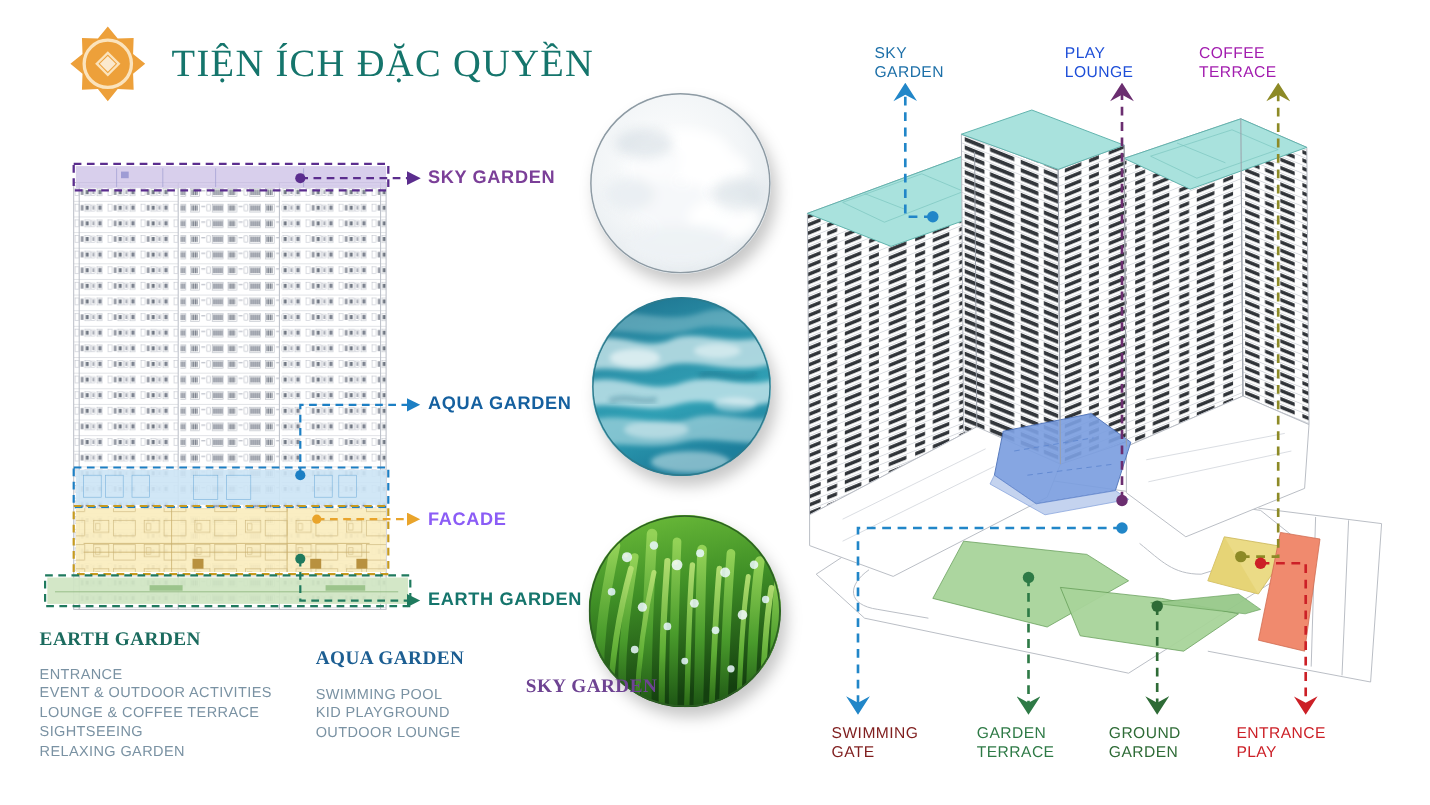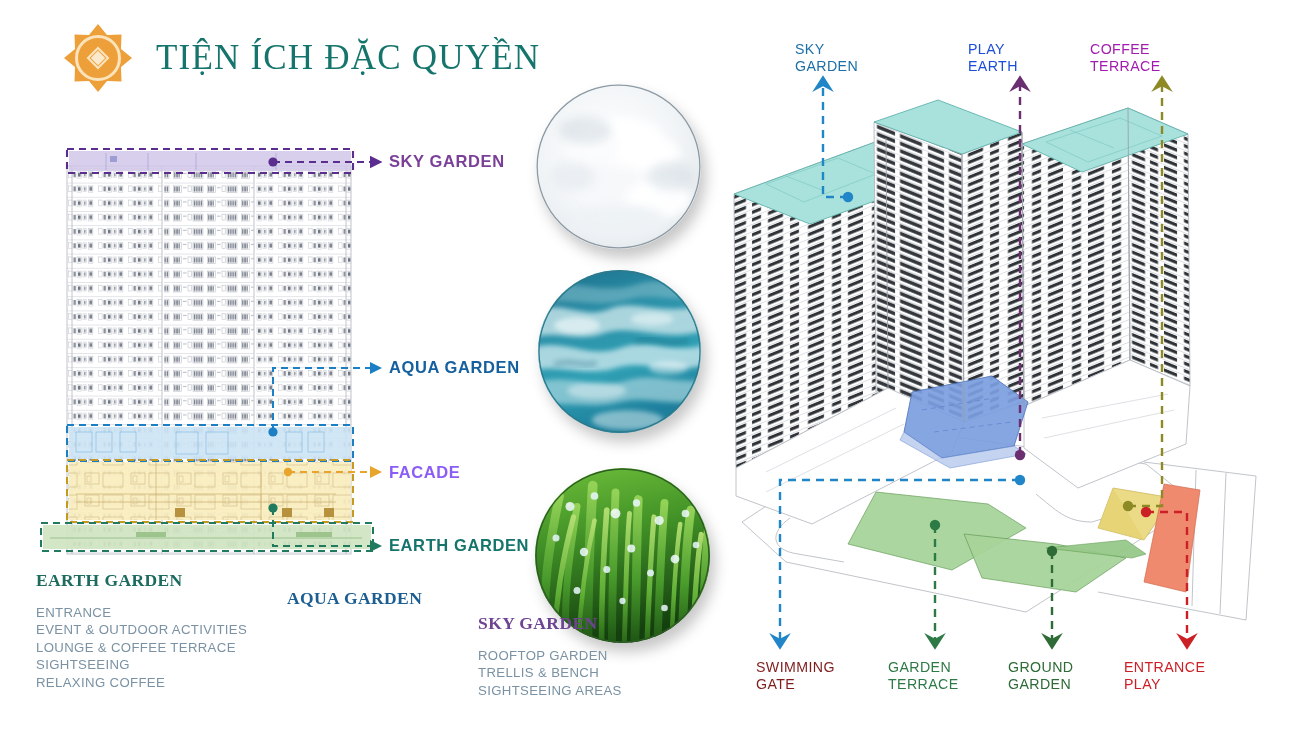--- a/index.html
+++ b/index.html
@@ -390,35 +390,35 @@
     </svg>
   </div>
 
   <div class="legend-col" id="legend-earth">
     <div class="legend-head">EARTH GARDEN</div>
     <ul class="legend-list">
       <li>ENTRANCE</li>
       <li>EVENT &amp; OUTDOOR ACTIVITIES</li>
       <li>LOUNGE &amp; COFFEE TERRACE</li>
       <li>SIGHTSEEING</li>
-      <li>RELAXING COFFEE</li>
+      <li>RELAXING GARDEN</li>
     </ul>
   </div>
 
   <div class="legend-col" id="legend-aqua">
     <div class="legend-head">AQUA GARDEN</div>
+    <ul class="legend-list">
+      <li>SWIMMING POOL</li>
+      <li>KID PLAYGROUND</li>
+      <li>OUTDOOR LOUNGE</li>
+    </ul>
   </div>
 
   <div class="legend-col" id="legend-sky">
     <div class="legend-head">SKY GARDEN</div>
-    <ul class="legend-list">
-      <li>ROOFTOP GARDEN</li>
-      <li>TRELLIS &amp; BENCH</li>
-      <li>SIGHTSEEING AREAS</li>
-    </ul>
   </div>
 
   <div id="render">
     <svg width="570" height="545" viewBox="0 0 570 545">
       <defs>
         <pattern id="isoL" x="0" y="0" width="200" height="7.5" patternUnits="userSpaceOnUse" patternTransform="skewY(-22)">
           <rect width="200" height="7.5" fill="#ffffff"></rect>
           <rect y="0" width="200" height="0.55" fill="#c3c7cf"></rect>
           <g fill="#2f3338">
             <rect x="4" y="1.8" width="16" height="3.4"></rect>
@@ -574,21 +574,21 @@
     <circle cx="446" cy="512" r="5.2" fill="#CC2027"></circle>
     <path d="M446,512 H487 V645" stroke="#CC2027" stroke-width="2.4" fill="none" stroke-dasharray="8 6" marker-end="url(#dn-red)"></path>
   </svg>
 
   <div class="rlbl" id="rlbl-skygarden">
     <div>SKY</div>
     <div>GARDEN</div>
   </div>
   <div class="rlbl" id="rlbl-playground">
     <div>PLAY</div>
-    <div>EARTH</div>
+    <div>LOUNGE</div>
   </div>
   <div class="rlbl" id="rlbl-coffee">
     <div>COFFEE</div>
     <div>TERRACE</div>
   </div>
   <div class="rlbl" id="rlbl-swimming">
     <div>SWIMMING</div>
     <div>GATE</div>
   </div>
   <div class="rlbl" id="rlbl-gardenter">

